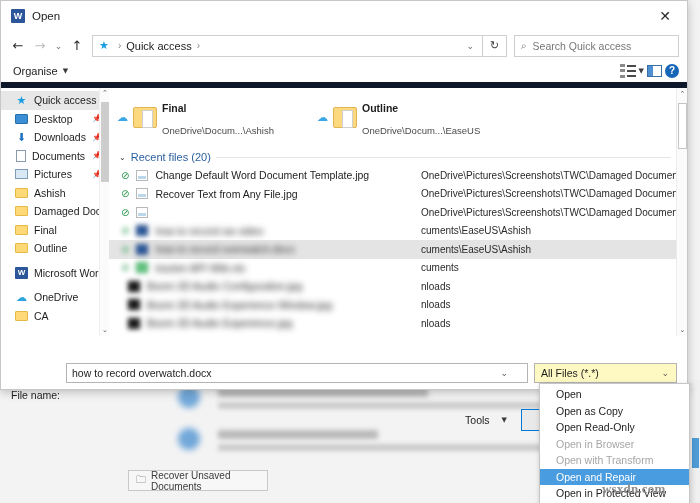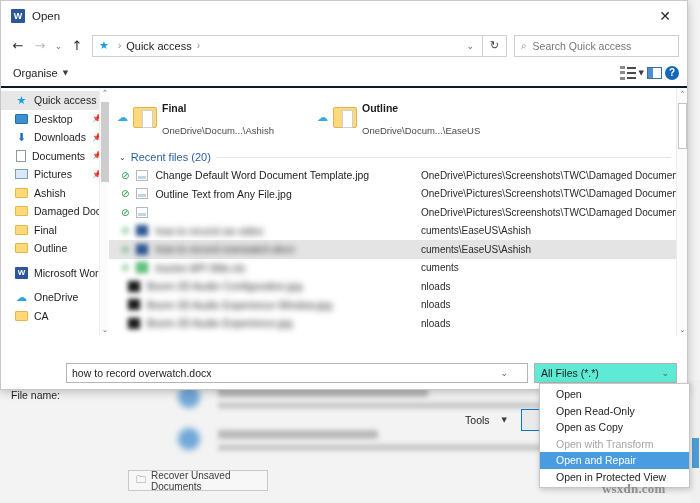--- a/index.html
+++ b/index.html
@@ -110,21 +110,21 @@
     width: 165px; height: 22px; margin-left: 7px;
     border: 1px solid #cfcfcf; background: #fff;
     display: flex; align-items: center; padding: 0 6px; gap: 6px;
   }
   #search-icon { font-size: 10px; color: #7a7a7a; font-family: "DejaVu Sans", sans-serif; }
   #search-ph { font-size: 10.5px; color: #767676; }
 
   
   #toolbar {
     height: 28px; display: flex; align-items: center;
-    padding: 0 8px 0 12px; border-bottom: 2px solid #0f172a; justify-content: center;
+    padding: 0 8px 0 12px; border-bottom: 6px solid #0f172a; justify-content: center;
   }
   #organise-btn { font-size: 11px; color: #1d1d1d; display: flex; align-items: center; gap: 5px; }
   .caret { font-size: 7px; color: #3b3b3b; font-family: "DejaVu Sans", sans-serif; }
   #tb-right { margin-left: auto; display: flex; align-items: center; gap: 3px; }
   #view-icon {
     width: 16px; height: 14px; display: grid;
     grid-template-columns: 5px 1fr; gap: 2px; align-items: center;
   }
   #view-icon i {
     display: block; height: 2px; background: #4a4a4a;
@@ -259,21 +259,21 @@
   #form { padding: 8px 10px 0 10px; position: relative; }
   #fn-row { display: flex; align-items: center; gap: 6px; }
   #fn-label { font-size: 10.5px; color: #1d1d1d; white-space: nowrap; margin-top: 45px; }
   #fn-input {
     flex: 1; height: 20px; border: 1px solid #b4b4b4; background: #fff;
     display: flex; align-items: center; padding: 0 14px 0 5px;
     font-size: 10.5px; color: #1d1d1d;
   }
   #fn-input .chev { margin-left: auto; font-size: 9px; color: #5b5b5b; padding: 0 5px; }
   #filetype {
-    width: 143px; height: 20px; border: 1px solid #b4b4b4; background: #5eead4;
+    width: 143px; height: 20px; border: 1px solid #b4b4b4; background: #fef9c3;
     display: flex; align-items: center; padding: 0 2px 0 6px;
     font-size: 10.5px; color: #1d1d1d;
   }
   #filetype .chev { margin-left: auto; font-size: 9px; color: #5b5b5b; padding: 0 5px; }
 
   #btn-row {
     display: flex; align-items: center; justify-content: flex-end;
     gap: 8px; margin-top: 8px;
   }
   #tools-btn { font-size: 10.5px; color: #1d1d1d; display: flex; align-items: center; gap: 12px; margin-right: 6px; }
@@ -487,21 +487,21 @@
 
       <div class="frow">
         <span class="ok">⊘</span>
         <span class="fico img"></span>
         <span class="fname">Change Default Word Document Template.jpg</span>
         <span class="fpath">OneDrive\Pictures\Screenshots\TWC\Damaged Document</span>
       </div>
       <div class="frow">
         <span class="ok">⊘</span>
         <span class="fico img"></span>
-        <span class="fname">Outline Text from Any File.jpg</span>
+        <span class="fname">Recover Text from Any File.jpg</span>
         <span class="fpath">OneDrive\Pictures\Screenshots\TWC\Damaged Document</span>
       </div>
       <div class="frow">
         <span class="ok">⊘</span>
         <span class="fico img"></span>
         <span class="fpath">OneDrive\Pictures\Screenshots\TWC\Damaged Document</span>
       </div>
       <div class="frow blur blur-r">
         <span class="ok">⊘</span>
         <span class="fico wd"></span>
@@ -569,20 +569,21 @@
         <div id="open-main">Open</div>
         <div id="open-arrow">▼</div>
       </div>
       <div id="cancel-btn">Cancel</div>
     </div>
   </div>
 </div>
 
 <div id="open-menu">
   <div class="mi">Open</div>
+  <div class="mi">Open as Copy</div>
   <div class="mi">Open Read-Only</div>
-  <div class="mi">Open as Copy</div>
+  <div class="mi disabled">Open in Browser</div>
   <div class="mi disabled">Open with Transform</div>
   <div class="mi sel">Open and Repair</div>
   <div class="mi">Open in Protected View</div>
 </div>
 
 <div id="watermark">wsxdn.com</div>
 
 </body></html>

